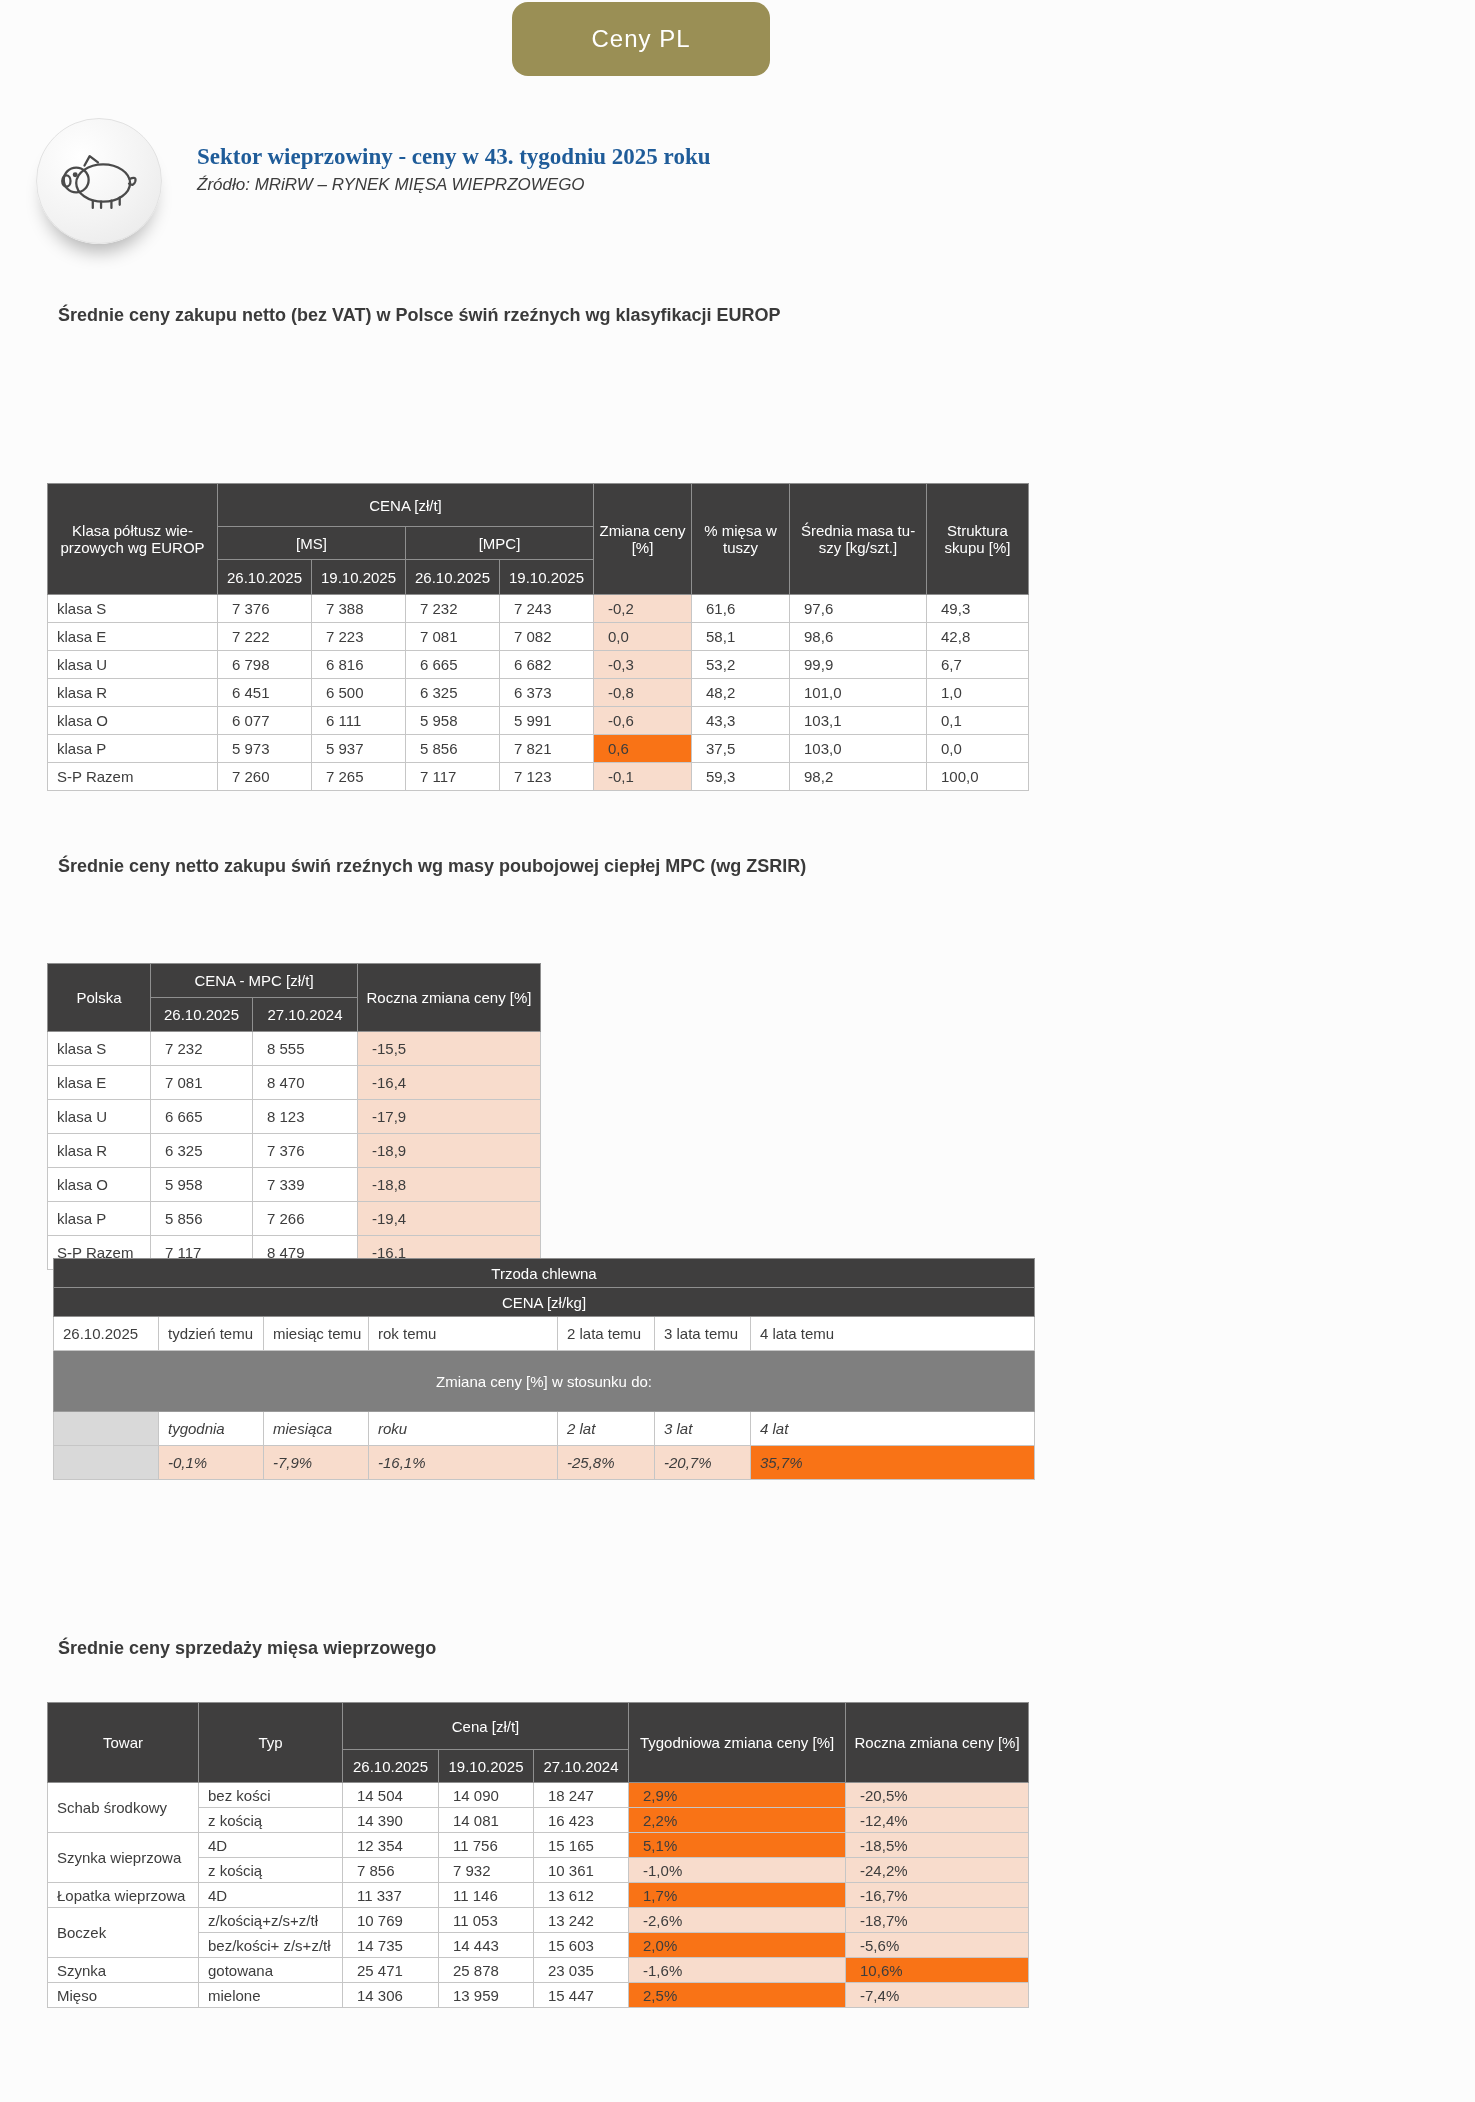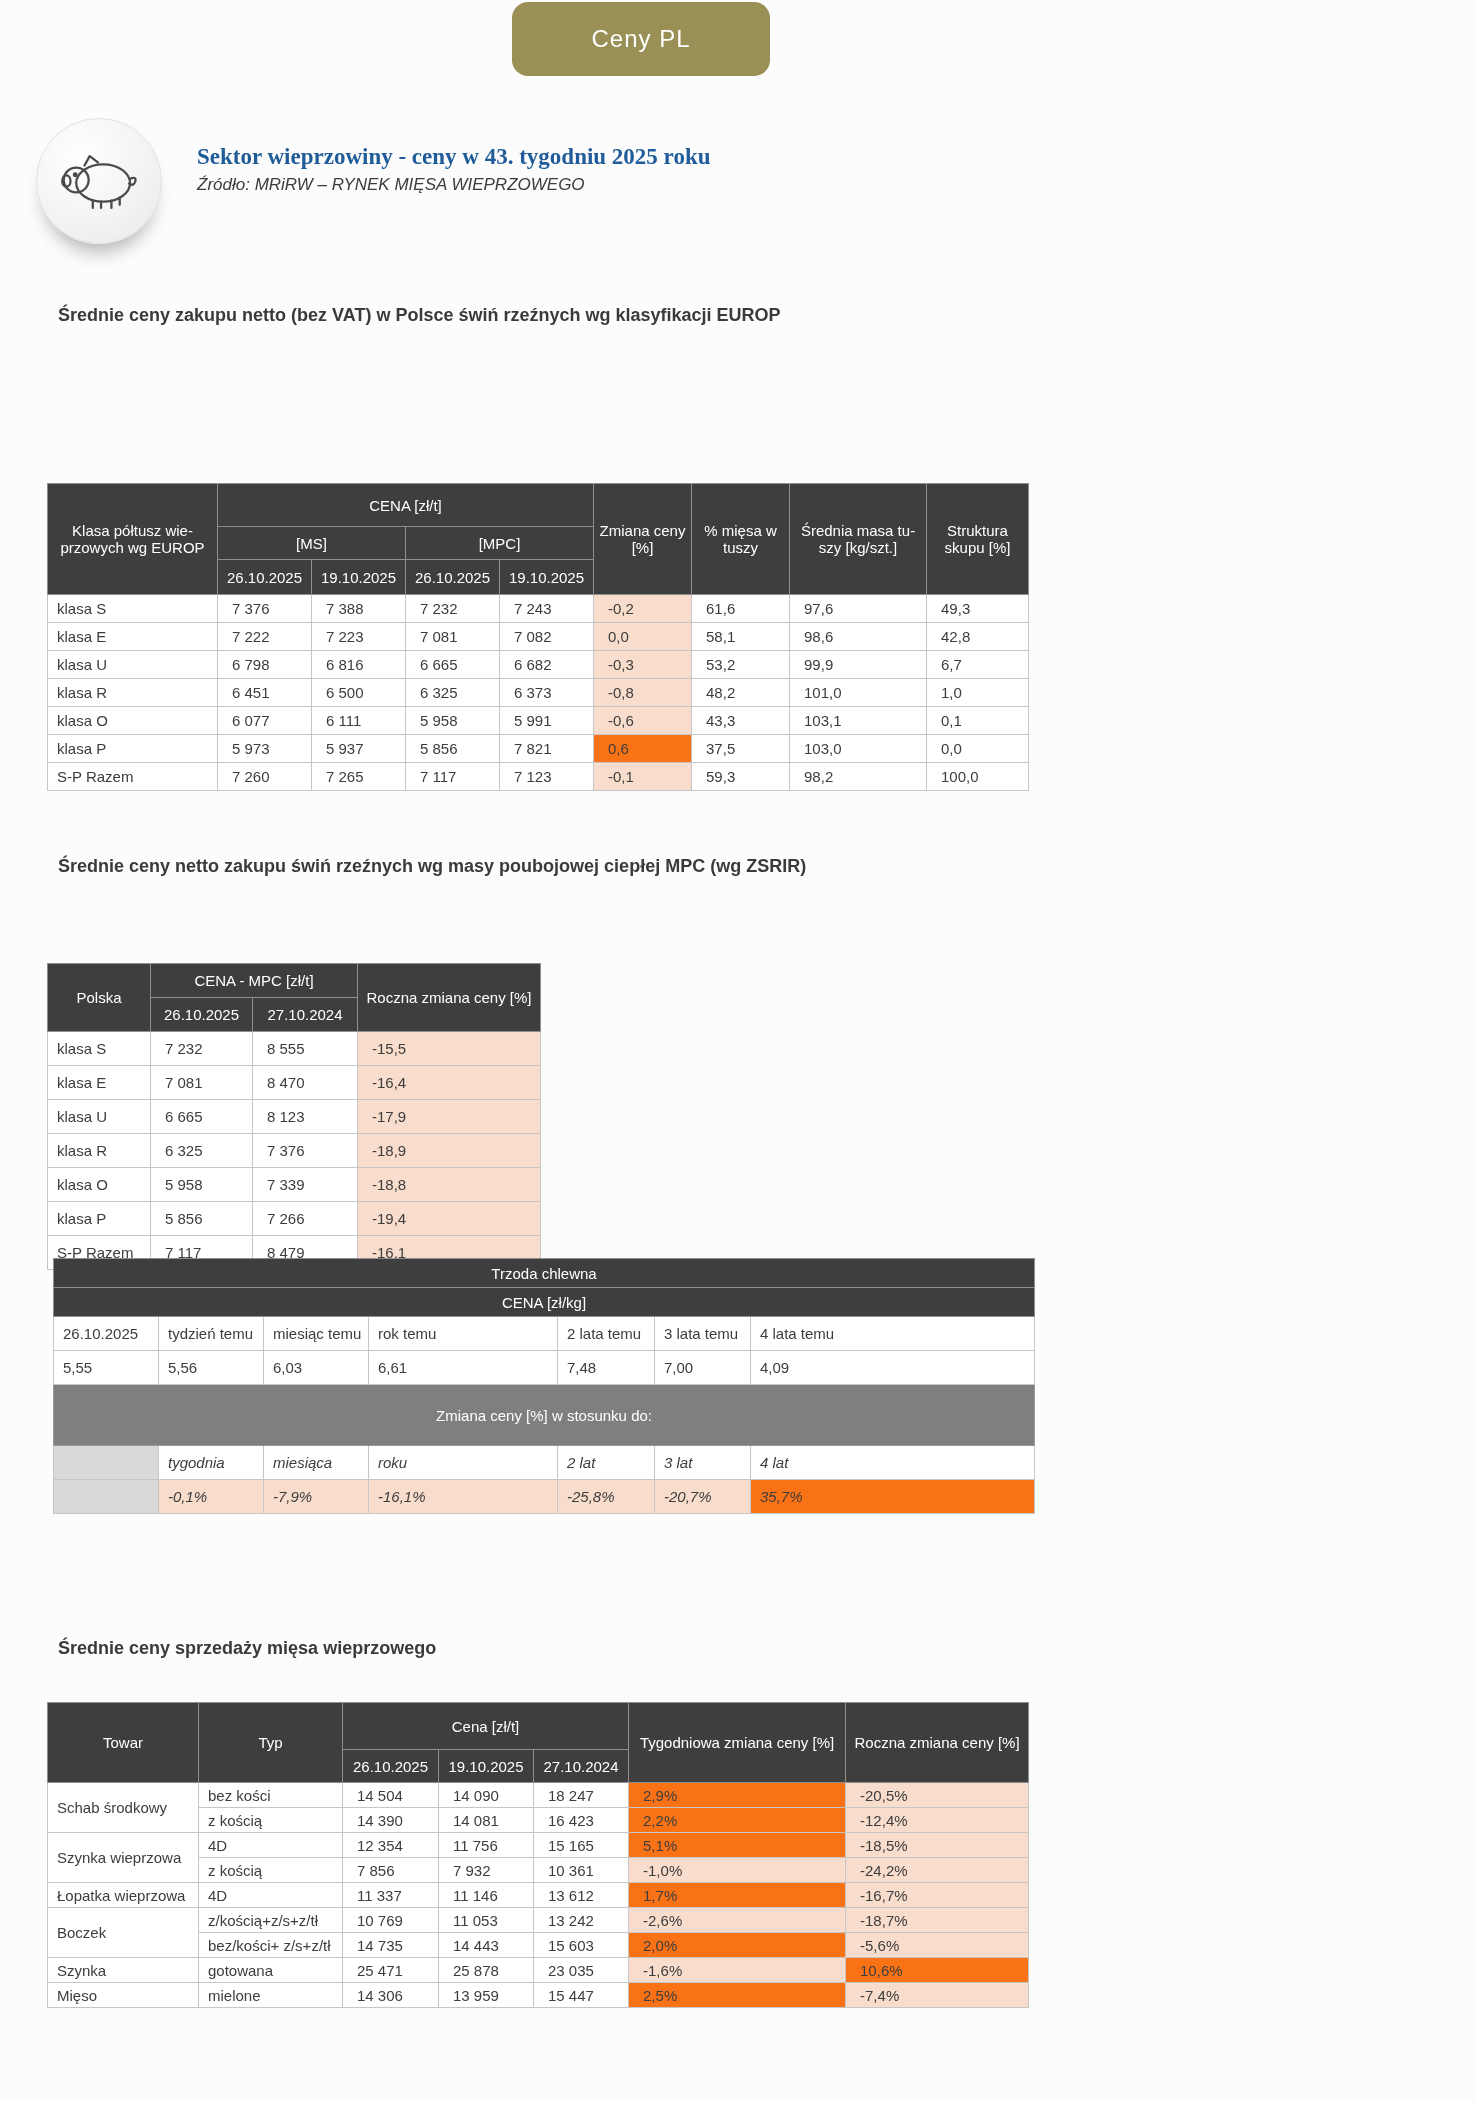--- a/index.html
+++ b/index.html
@@ -290,29 +290,20 @@
       <tr>
         <td>26.10.2025</td>
         <td>tydzień temu</td>
         <td>miesiąc temu</td>
         <td>rok temu</td>
         <td>2 lata temu</td>
         <td>3 lata temu</td>
         <td>4 lata temu</td>
       </tr>
       <tr>
-        <td>5,55</td>
-        <td>5,56</td>
-        <td>6,03</td>
-        <td>6,61</td>
-        <td>7,48</td>
-        <td>7,00</td>
-        <td>4,09</td>
-      </tr>
-      <tr>
         <td colspan="7" class="graybar">Zmiana ceny [%] w stosunku do:</td>
       </tr>
       <tr>
         <td class="gcell"></td>
         <td class="ital">tygodnia</td>
         <td class="ital">miesiąca</td>
         <td class="ital">roku</td>
         <td class="ital">2 lat</td>
         <td class="ital">3 lat</td>
         <td class="ital">4 lat</td>

